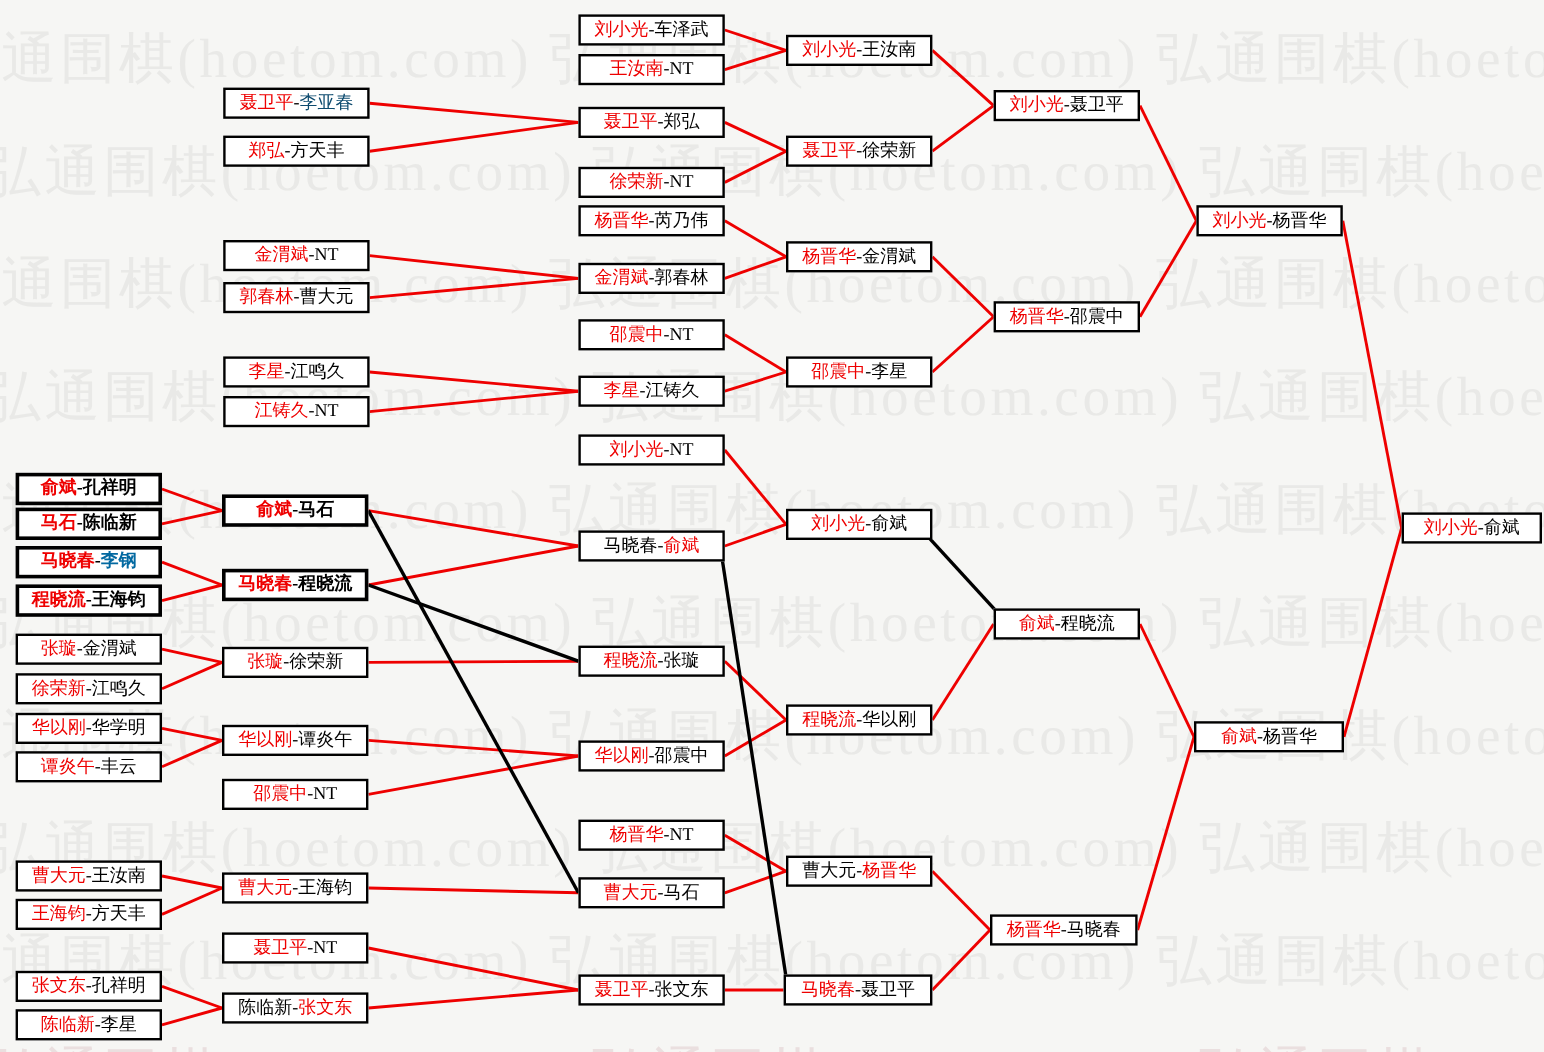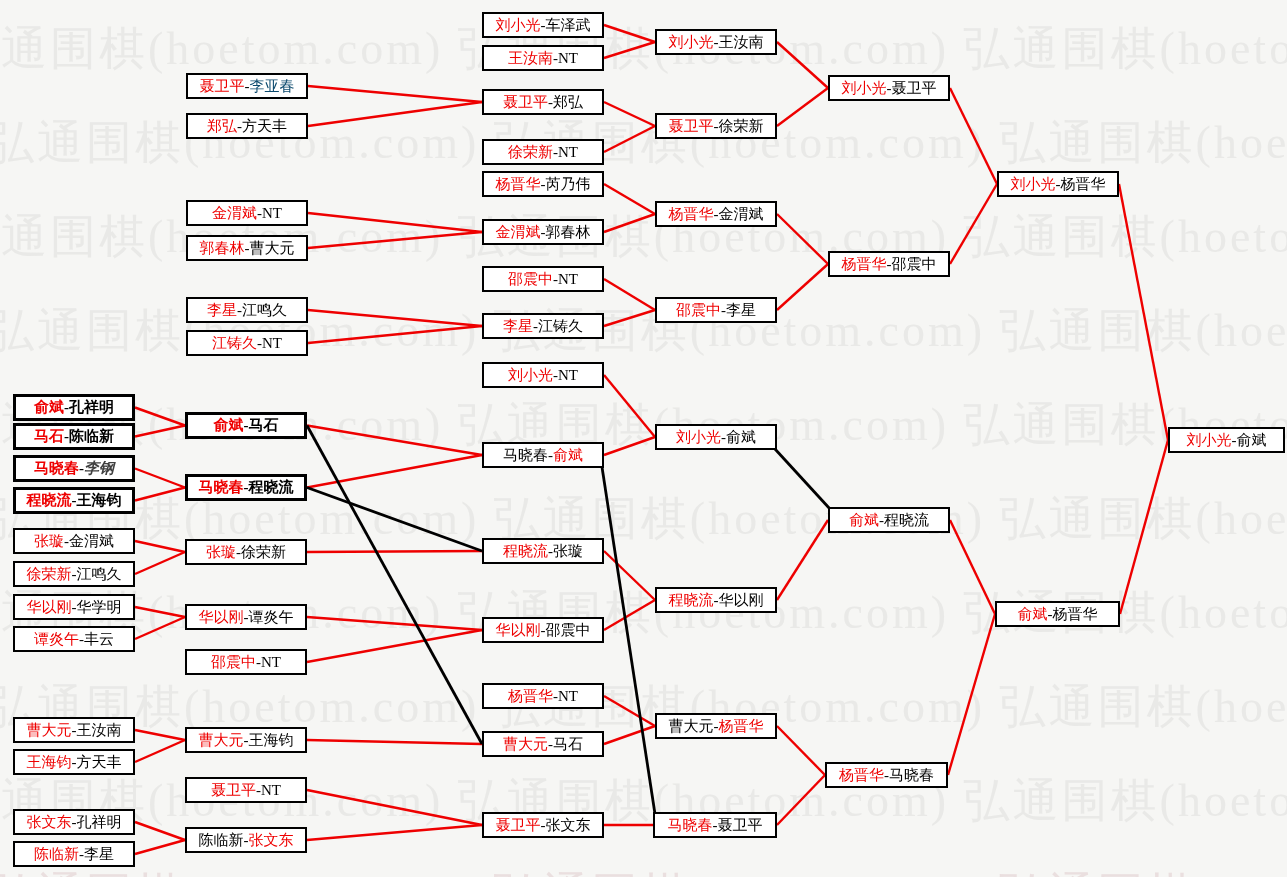--- a/index.html
+++ b/index.html
@@ -146,21 +146,21 @@
         <span style="color: rgb(0, 0, 0);">徐荣新</span>
       </div>
       <div class="match-box" style="left: 828px; top: 75px; width: 122px; height: 26px;">
         <span style="color: rgb(238, 0, 0);">刘小光</span>
         <span style="color: rgb(0, 0, 0);">-</span>
         <span style="color: rgb(0, 0, 0);">聂卫平</span>
       </div>
       <div class="match-box" style="left: 482px; top: 171px; width: 122px; height: 26px;">
         <span style="color: rgb(238, 0, 0);">杨晋华</span>
         <span style="color: rgb(0, 0, 0);">-</span>
-        <span style="color: rgb(0, 0, 0);">芮乃伟</span>
+        <span style="color: rgb(0, 0, 0); font-family: Liberation Mono, monospace;">芮乃伟</span>
       </div>
       <div class="match-box" style="left: 186px; top: 200px; width: 122px; height: 26px;">
         <span style="color: rgb(238, 0, 0);">金渭斌</span>
         <span style="color: rgb(0, 0, 0);">-</span>
         <span style="color: rgb(0, 0, 0);">NT</span>
       </div>
       <div class="match-box" style="left: 186px; top: 235px; width: 122px; height: 26px;">
         <span style="color: rgb(238, 0, 0);">郭春林</span>
         <span style="color: rgb(0, 0, 0);">-</span>
         <span style="color: rgb(0, 0, 0);">曹大元</span>
@@ -226,21 +226,21 @@
         <span style="color: rgb(0, 0, 0);">陈临新</span>
       </div>
       <div class="match-box bold" style="left: 185px; top: 412px; width: 122px; height: 27px;">
         <span style="color: rgb(238, 0, 0);">俞斌</span>
         <span style="color: rgb(0, 0, 0);">-</span>
         <span style="color: rgb(0, 0, 0);">马石</span>
       </div>
       <div class="match-box bold" style="left: 13px; top: 455px; width: 122px; height: 27px;">
         <span style="color: rgb(238, 0, 0);">马晓春</span>
         <span style="color: rgb(0, 0, 0);">-</span>
-        <span style="color: #404040; font-style: italic;">李钢</span>
+        <span style="color: #0369a1;">李钢</span>
       </div>
       <div class="match-box bold" style="left: 13px; top: 487px; width: 122px; height: 27px;">
         <span style="color: rgb(238, 0, 0);">程晓流</span>
         <span style="color: rgb(0, 0, 0);">-</span>
         <span style="color: rgb(0, 0, 0);">王海钧</span>
       </div>
       <div class="match-box bold" style="left: 185px; top: 474px; width: 122px; height: 27px;">
         <span style="color: rgb(238, 0, 0);">马晓春</span>
         <span style="color: rgb(0, 0, 0);">-</span>
         <span style="color: rgb(0, 0, 0);">程晓流</span>

